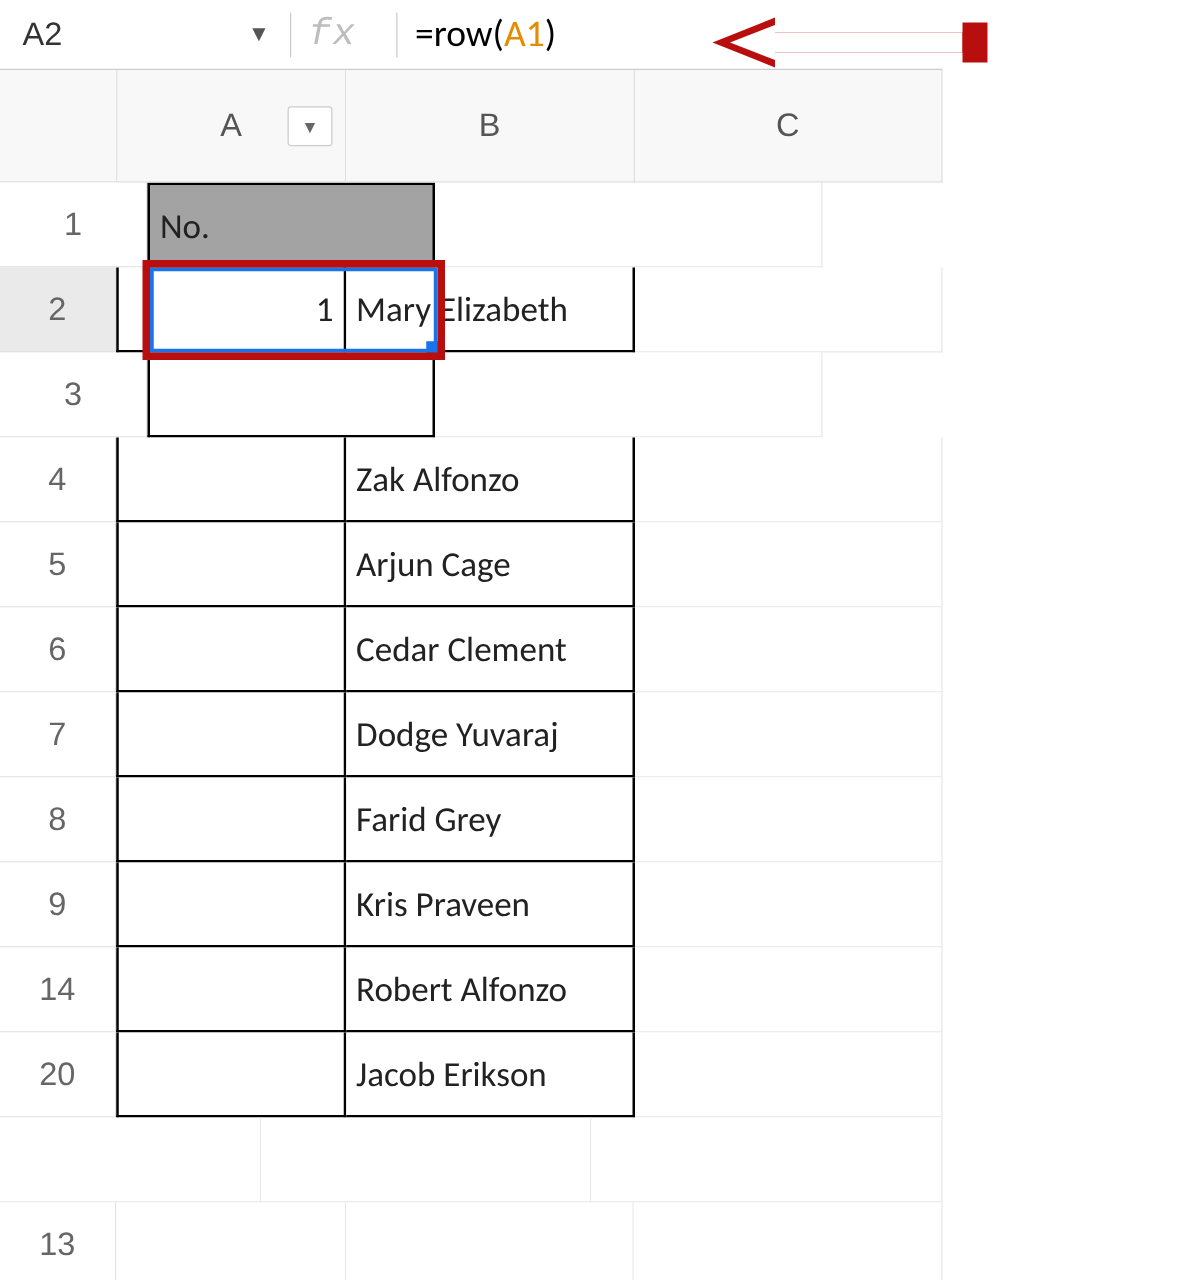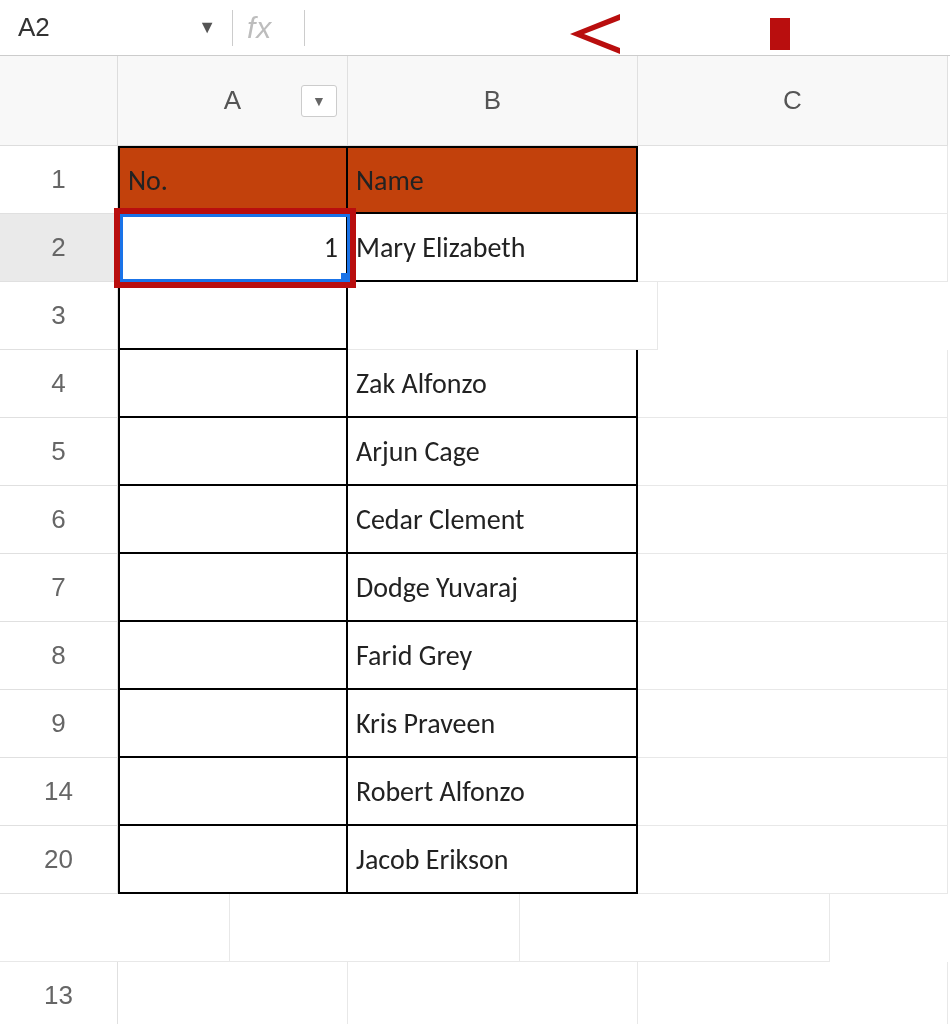--- a/index.html
+++ b/index.html
@@ -1,24 +1,24 @@
 <!DOCTYPE html>
 <html><head>
 <meta charset="utf-8">
 <style>
   html,body{margin:0;padding:0;font-family:Arial,Helvetica,sans-serif;background:#fff;color:#222;overflow:hidden}
   *{box-sizing:border-box}
-  .sheet{width:950px;height:1024px;position:relative}
+  .sheet{width:754px;height:1024px;position:relative}
 
   
   .fbar{display:flex;align-items:center;height:56px;border-bottom:1px solid #ccc;padding:0 8px}
   .namebox{width:220px;height:40px;font-size:26px;display:flex;align-items:center;padding-left:10px;color:#333}
   .namebox-drop{color:#555;font-size:18px;margin-left:auto;margin-right:12px}
   .divider{width:1px;height:36px;background:#ccc;margin:0 14px 0 4px}
-  .fx{font-family:Liberation Sans, sans-serif;font-style:italic;font-size:30px;color:#bdbdbd;letter-spacing:1px;margin-right:28px}
+  .fx{font-family:Liberation Mono, monospace;font-style:italic;font-size:30px;color:#bdbdbd;letter-spacing:1px;margin-right:28px}
   .formula{font-size:30px;font-family:Calibri,Arial,sans-serif;color:#000}
   .formula .ref{color:#e68a00}
 
   
   .arrow-wrap{position:absolute;left:560px;top:4px;width:260px;height:60px;pointer-events:none}
 
   
   .grid{display:flex;flex-direction:column}
   .row{display:flex}
   .hdr{background:#f8f8f8;color:#555;text-align:center;border:0px solid #e0e0e0}
@@ -33,41 +33,44 @@
   .rowhdr{width:118px;height:68px;display:flex;align-items:center;justify-content:center;font-size:26px;color:#666;background:#fff;border-right:1px solid #e0e0e0;border-bottom:1px solid #e0e0e0}
   .rowhdr.active{background:#eaeaea}
 
   .cell{height:68px;border-right:1px solid #e8e8e8;border-bottom:1px solid #e8e8e8;background:#fff;font-size:28px;display:flex;align-items:center;padding:0 8px;font-family:Calibri,Arial,sans-serif}
   .cell.right{justify-content:flex-end}
 
   
   .tbl{border-right:2px solid #000!important;border-bottom:2px solid #000!important}
   .tbl-left{border-left:2px solid #000}
   .tbl-top{border-top:2px solid #000}
-  .th{background:#c2410c}
+  .th{background:#a3a3a3}
 
   
   .sel-frame{position:absolute;left:120px;top:214px;width:230px;height:68px;border:3px solid #1a73e8;pointer-events:none}
   .sel-handle{position:absolute;right:-6px;bottom:-6px;width:12px;height:12px;background:#1a73e8}
   .callout{position:absolute;left:114px;top:208px;width:242px;height:80px;border:6px solid #b90e0e;pointer-events:none}
 
 </style>
 </head>
 <body>
 
 <div class="sheet">
 
   <div class="fbar">
     <div class="namebox">
       <span>A2</span>
       <span class="namebox-drop">▼</span>
     </div>
     <div class="divider"></div>
     <div class="fx">fx</div>
     <div class="divider"></div>
+    <div class="formula">
+      <span>=row(</span><span class="ref">A1</span><span>)</span>
+    </div>
   </div>
 
   <div class="arrow-wrap">
     <svg viewBox="0 0 260 60" width="260" height="60">
       <path d="M60 10 L10 30 L60 50 L60 38 Z" fill="#b90e0e"></path>
       <rect x="55" y="22" width="170" height="16" fill="#b90e0e"></rect>
       <rect x="60" y="22" width="150" height="16" fill="#fff"></rect>
       <path d="M60 16 L24 30 L60 44 Z" fill="#fff"></path>
       <rect x="210" y="14" width="20" height="32" fill="#b90e0e"></rect>
     </svg>
@@ -85,21 +88,20 @@
         <span>B</span>
       </div>
       <div class="hdr colhdr cC">
         <span>C</span>
       </div>
     </div>
 
     <div class="row">
       <div class="rowhdr">1</div>
       <div class="cell cA tbl tbl-left tbl-top th">No.</div>
-      <div class="cell cB tbl tbl-top th">Name</div>
       <div class="cell cC"></div>
     </div>
 
     <div class="row">
       <div class="rowhdr active">2</div>
       <div class="cell cA tbl tbl-left right">1</div>
       <div class="cell cB tbl">Mary Elizabeth</div>
       <div class="cell cC"></div>
     </div>
 

